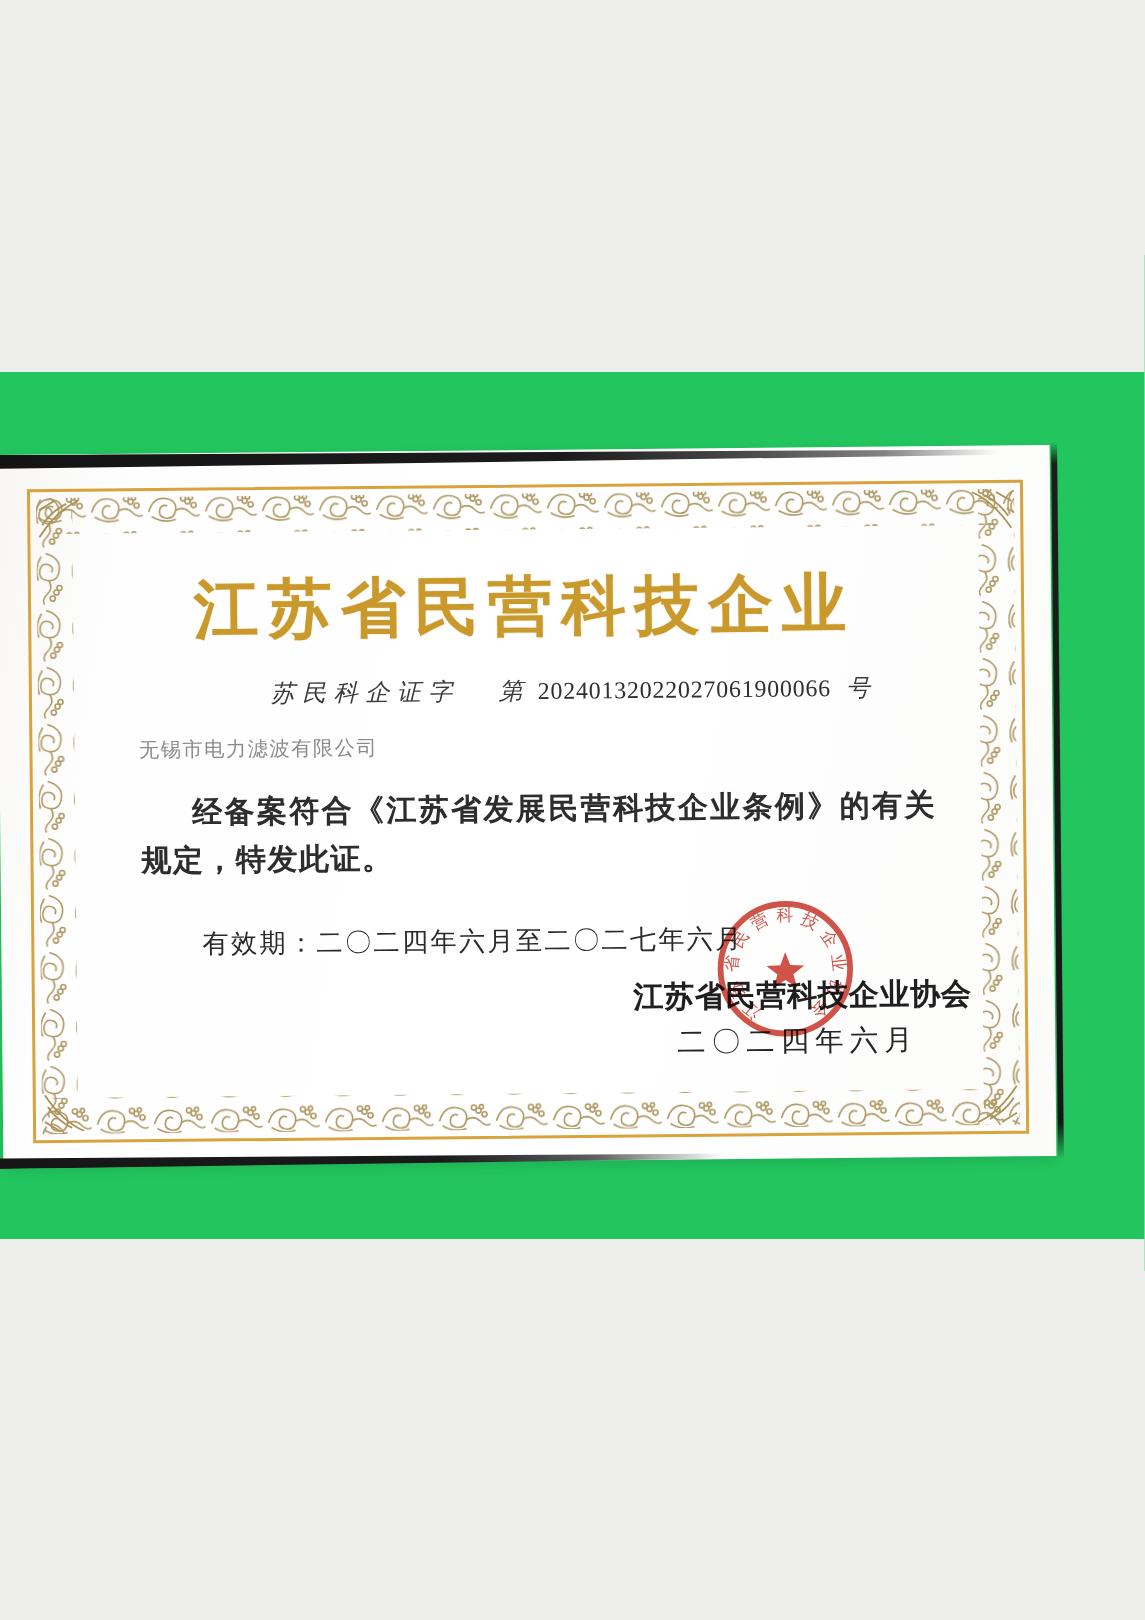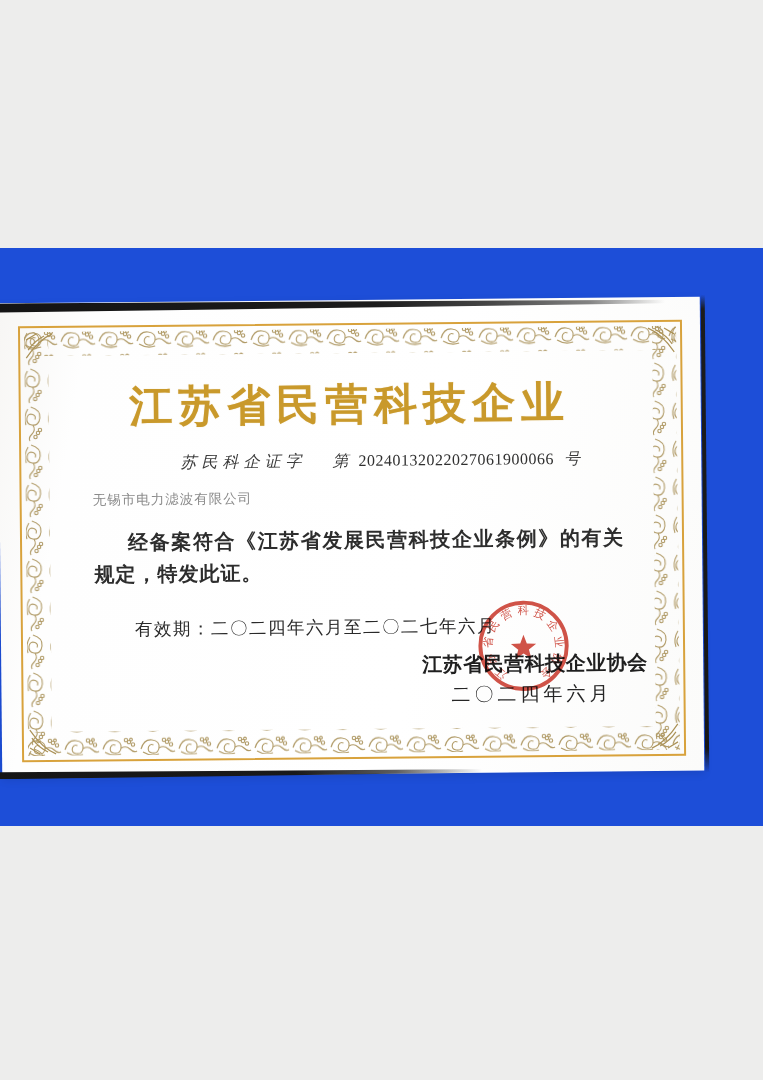--- a/index.html
+++ b/index.html
@@ -4,21 +4,21 @@
 <style>
   html,body{margin:0;padding:0;}
   body{
     width:763px;height:1080px;position:relative;overflow:hidden;
     background:#ffffff;
     font-family:"Liberation Serif","DejaVu Serif",serif;
   }
   .band{position:absolute;left:0;width:763px;background:#ededec;}
   .band.top{top:0;height:248px;}
   .band.bottom{top:826px;height:254px;}
-  .photo-area{position:absolute;left:0;top:248px;width:763px;height:578px;background:#1d4ed8;}
+  .photo-area{position:absolute;left:0;top:248px;width:763px;height:578px;background:#22c55e;}
 
   
   .certificate{
     position:absolute;left:28px;top:300px;width:702px;height:474px;
     background:linear-gradient(100deg,#f7f6f4 0%, #fefefe 12%, #ffffff 60%, #fbfbfa 100%);
     transform:rotate(-0.55deg);transform-origin:50% 50%;
     box-shadow:0 3px 8px rgba(0,0,0,0.10);
   }
   
   .edge-top{

